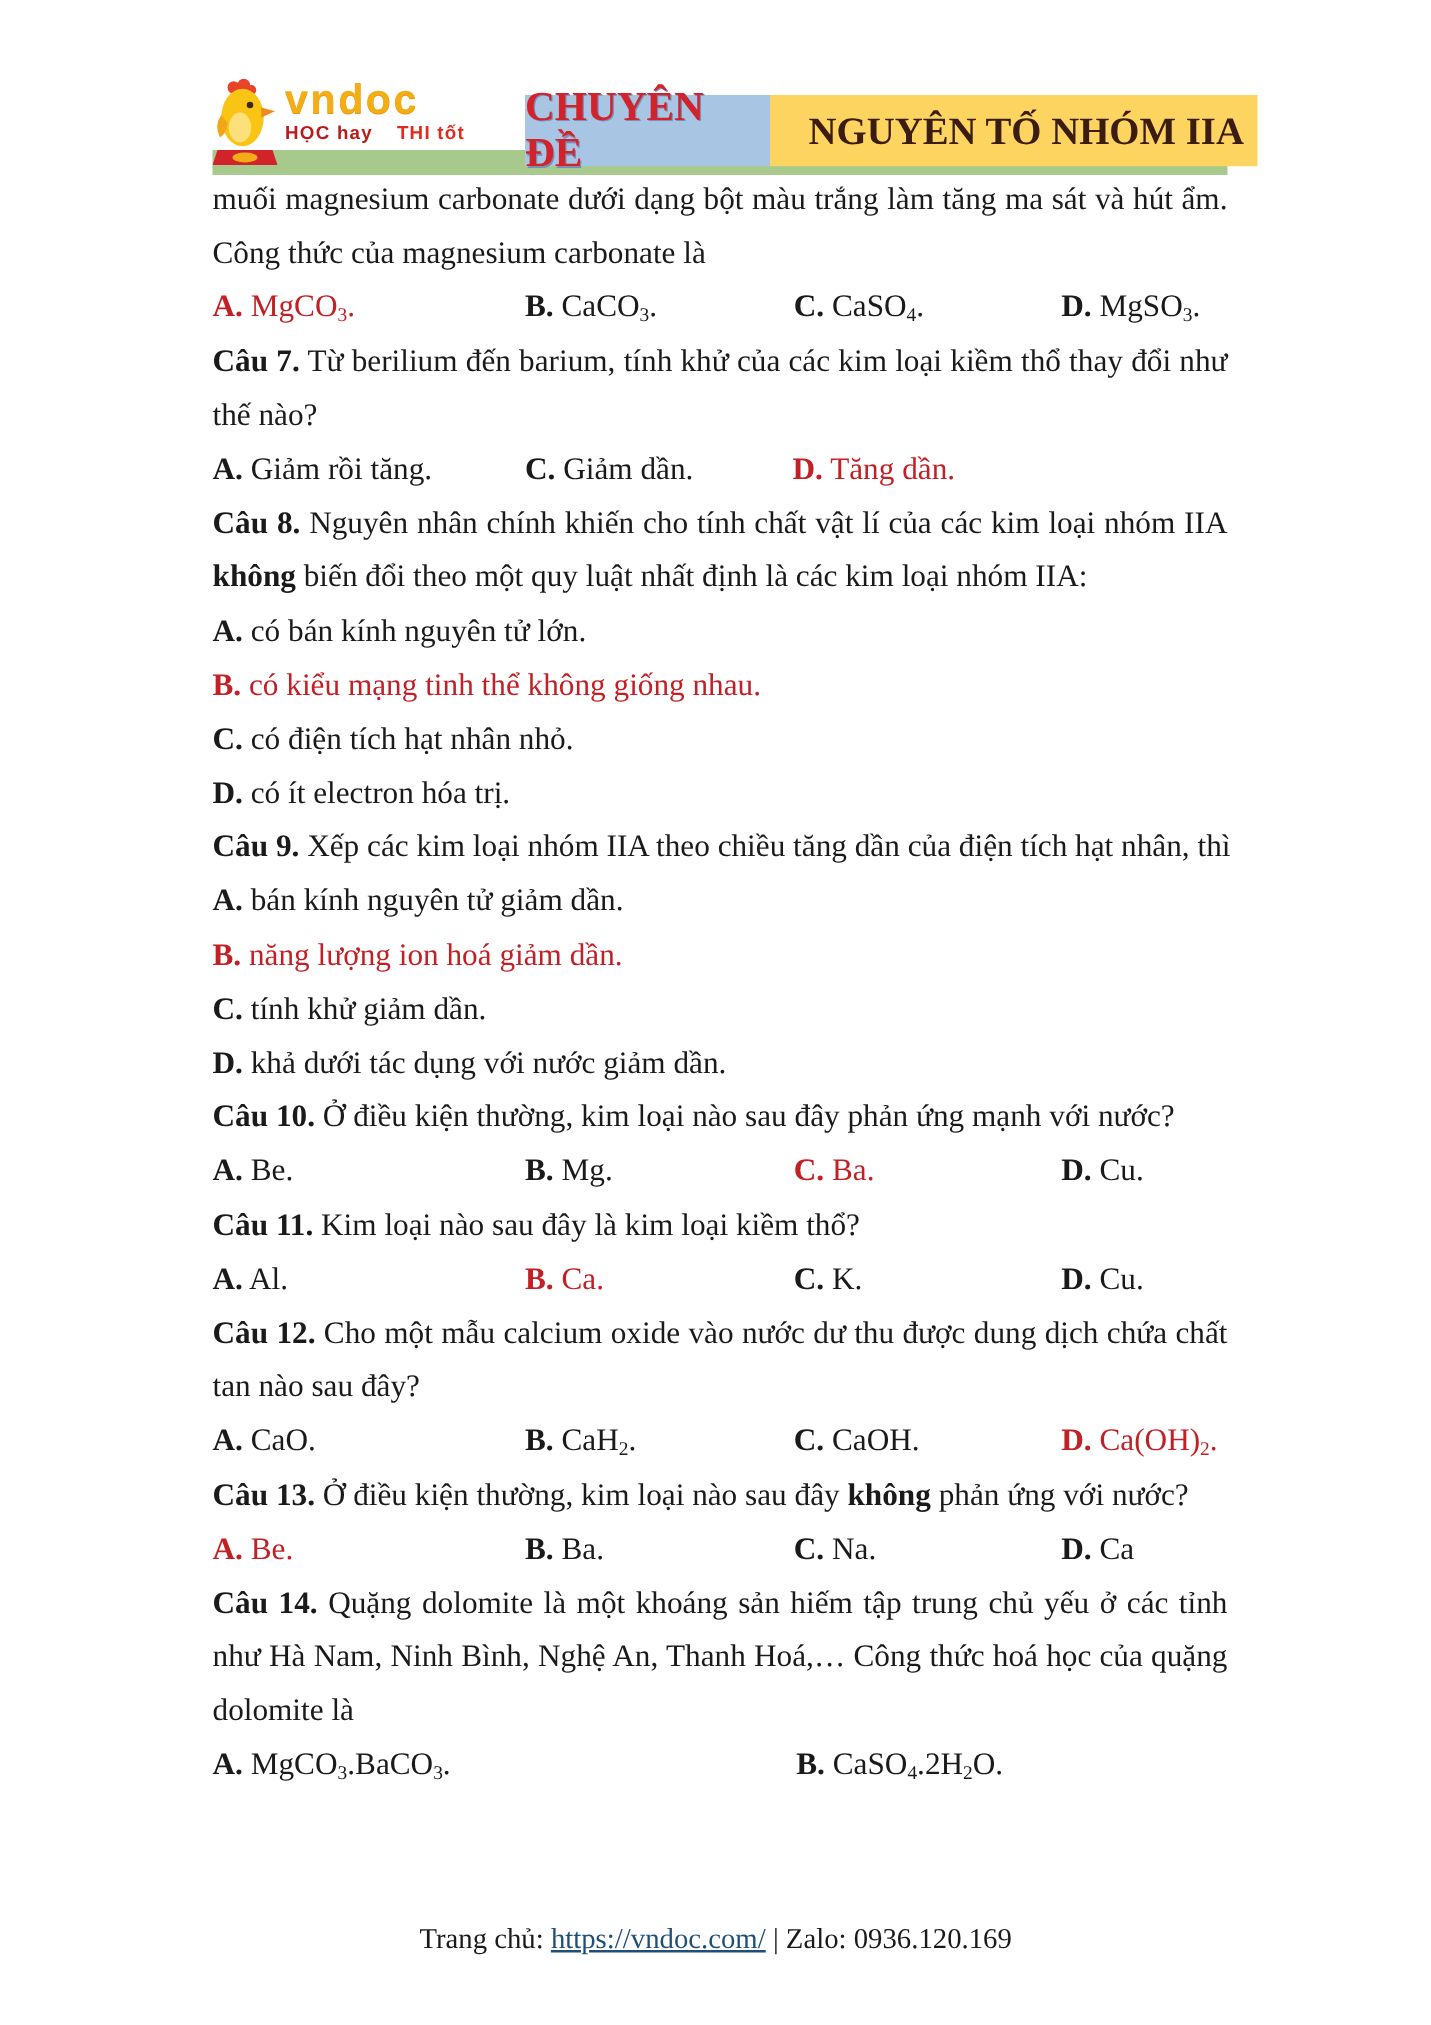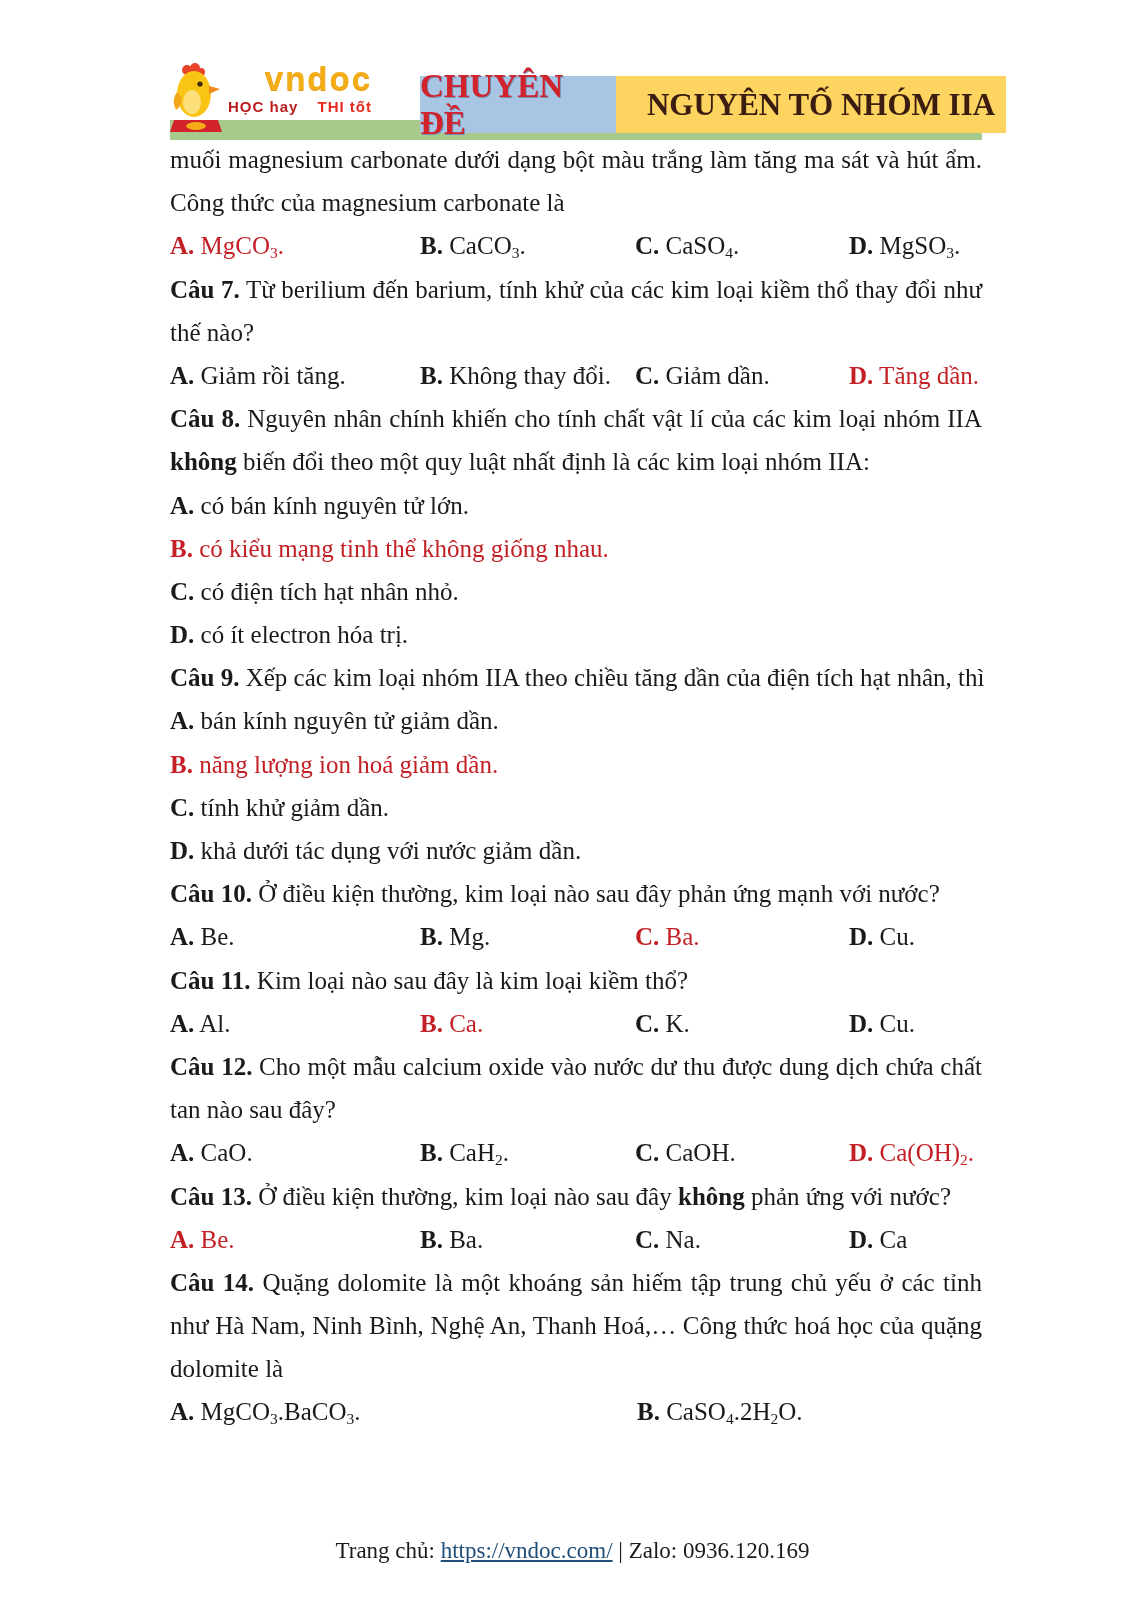--- a/index.html
+++ b/index.html
@@ -1,21 +1,21 @@
 <!DOCTYPE html>
 <html lang="vi"><head>
 <meta charset="utf-8">
 <style>
   html,body{margin:0;padding:0;}
   .page{position:relative;width:1145px;height:1620px;background:#ffffff;overflow:hidden;
         font-family:"Liberation Serif","DejaVu Serif",serif;color:#1a1a1a;}
   
   .green-bar{position:absolute;left:170px;top:120px;width:812px;height:20px;background:#a7c98b;z-index:1;}
   .logo{position:absolute;left:170px;top:62px;z-index:3;display:flex;}
-  .logo-txt{margin-left:6px;text-align:right;}
+  .logo-txt{margin-left:6px;}
   .brand{font-family:"Liberation Sans","DejaVu Sans",sans-serif;font-weight:bold;
          font-size:33px;line-height:34px;color:#f3ae17;letter-spacing:2px;
          text-shadow:0 1px 0 #e89510;}
   .tagline{font-family:"Liberation Sans","DejaVu Sans",sans-serif;font-weight:bold;
            font-size:15px;line-height:16px;margin-top:3px;letter-spacing:1px;}
   .tag-green{color:#b91c1c;} .tag-red{color:#e22b1e;margin-left:14px;}
   .badge-left{position:absolute;left:420px;top:76px;width:196px;height:57px;background:#a8c5e4;z-index:2;
               display:flex;align-items:center;justify-content:center;}
   .badge-left span{font-weight:bold;font-size:33px;color:#d2222b;text-shadow:1px 1px 0 #7a8fb4;}
   .badge-right{position:absolute;left:616px;top:76px;width:370px;height:57px;background:#fcd45f;z-index:2;
@@ -80,21 +80,20 @@
       <div class="ln row">
         <div class="cell w0"><span class="b r">A.</span><span class="r"> MgCO</span><span class="r sub">3</span><span class="r">.</span></div>
         <div class="cell w1"><span class="b">B.</span><span> CaCO</span><span class="sub">3</span><span>.</span></div>
         <div class="cell w2"><span class="b">C.</span><span> CaSO</span><span class="sub">4</span><span>.</span></div>
         <div class="cell w3"><span class="b">D.</span><span> MgSO</span><span class="sub">3</span><span>.</span></div>
       </div>
       <div class="ln j"><span class="b">Câu 7.</span><span> Từ berilium đến barium, tính khử của các kim loại kiềm thổ thay đổi như</span></div>
       <div class="ln"><span>thế nào?</span></div>
       <div class="ln row">
         <div class="cell w0"><span class="b">A.</span><span> Giảm rồi tăng.</span></div>
-        <div class="cell w1"><span class="b">B.</span><span> Không thay đổi.</span></div>
         <div class="cell w2"><span class="b">C.</span><span> Giảm dần.</span></div>
         <div class="cell w3"><span class="b r">D.</span><span class="r"> Tăng dần.</span></div>
       </div>
       <div class="ln j"><span class="b">Câu 8.</span><span> Nguyên nhân chính khiến cho tính chất vật lí của các kim loại nhóm IIA</span></div>
       <div class="ln"><span class="b">không</span><span> biến đổi theo một quy luật nhất định là các kim loại nhóm IIA:</span></div>
       <div class="ln"><span class="b">A.</span><span> có bán kính nguyên tử lớn.</span></div>
       <div class="ln"><span class="b r">B.</span><span class="r"> có kiểu mạng tinh thể không giống nhau.</span></div>
       <div class="ln"><span class="b">C.</span><span> có điện tích hạt nhân nhỏ.</span></div>
       <div class="ln"><span class="b">D.</span><span> có ít electron hóa trị.</span></div>
       <div class="ln j"><span class="b">Câu 9.</span><span> Xếp các kim loại nhóm IIA theo chiều tăng dần của điện tích hạt nhân, thì</span></div>

